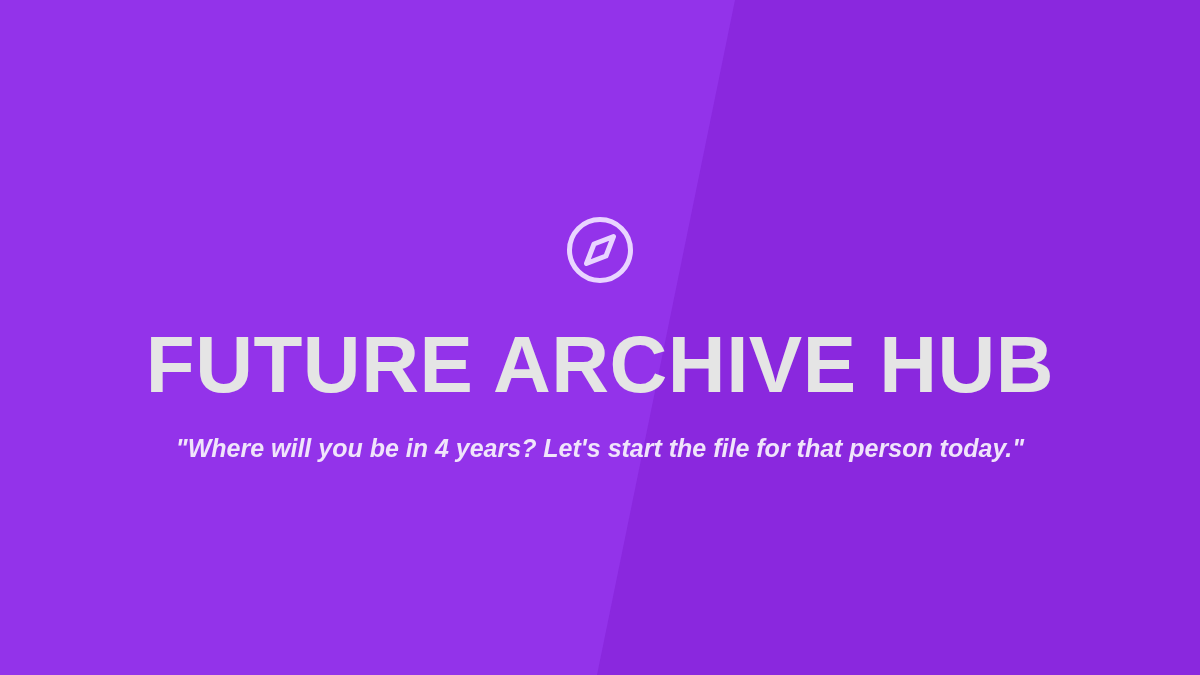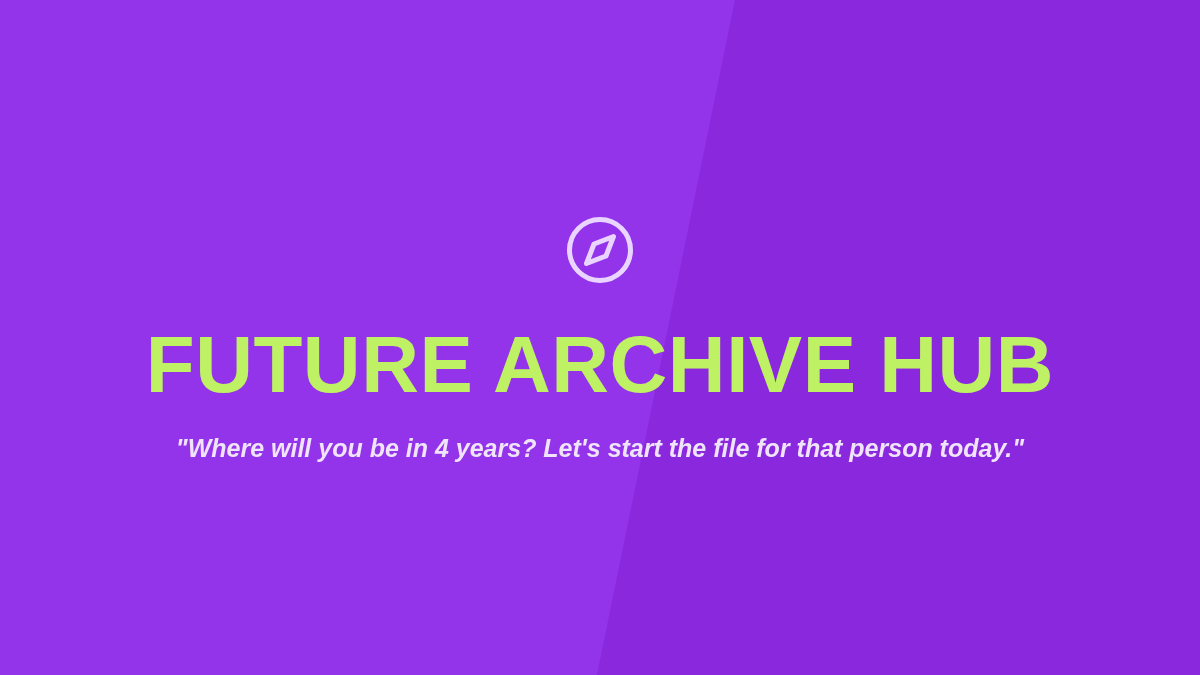--- a/index.html
+++ b/index.html
@@ -48,21 +48,21 @@
     display: block;
     margin-bottom: 38px;
   }
 
   .title {
     font-family: "Liberation Sans", sans-serif;
     font-size: 80px;
     font-weight: bold;
     line-height: 1;
     letter-spacing: 0.5px;
-    color: #bef264;
+    color: #e5e5e5;
     white-space: nowrap;
   }
 
   .subtitle {
     margin-top: 28px;
     font-family: "Liberation Sans", sans-serif;
     font-size: 25px;
     font-weight: bold;
     font-style: italic;
     line-height: 1.2;

